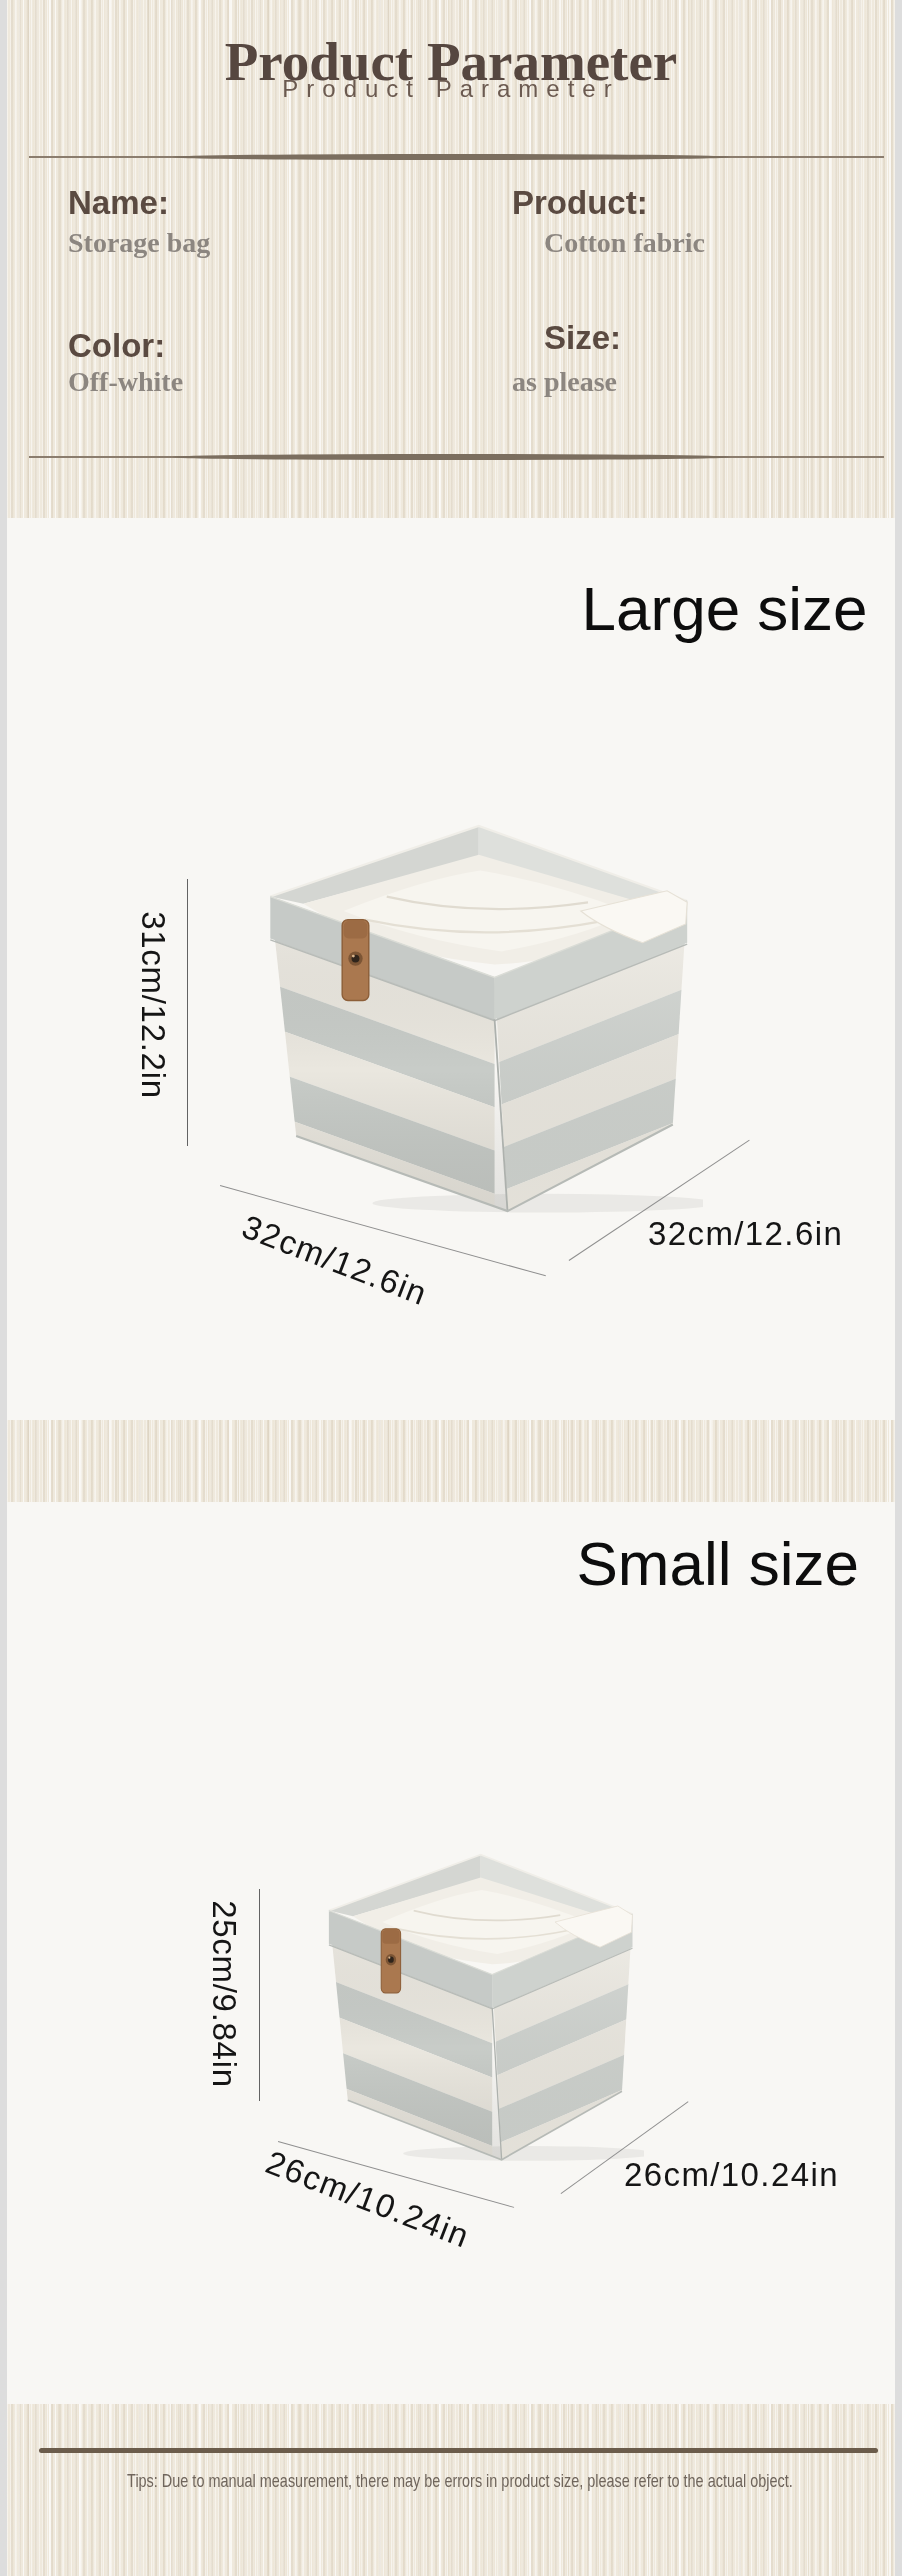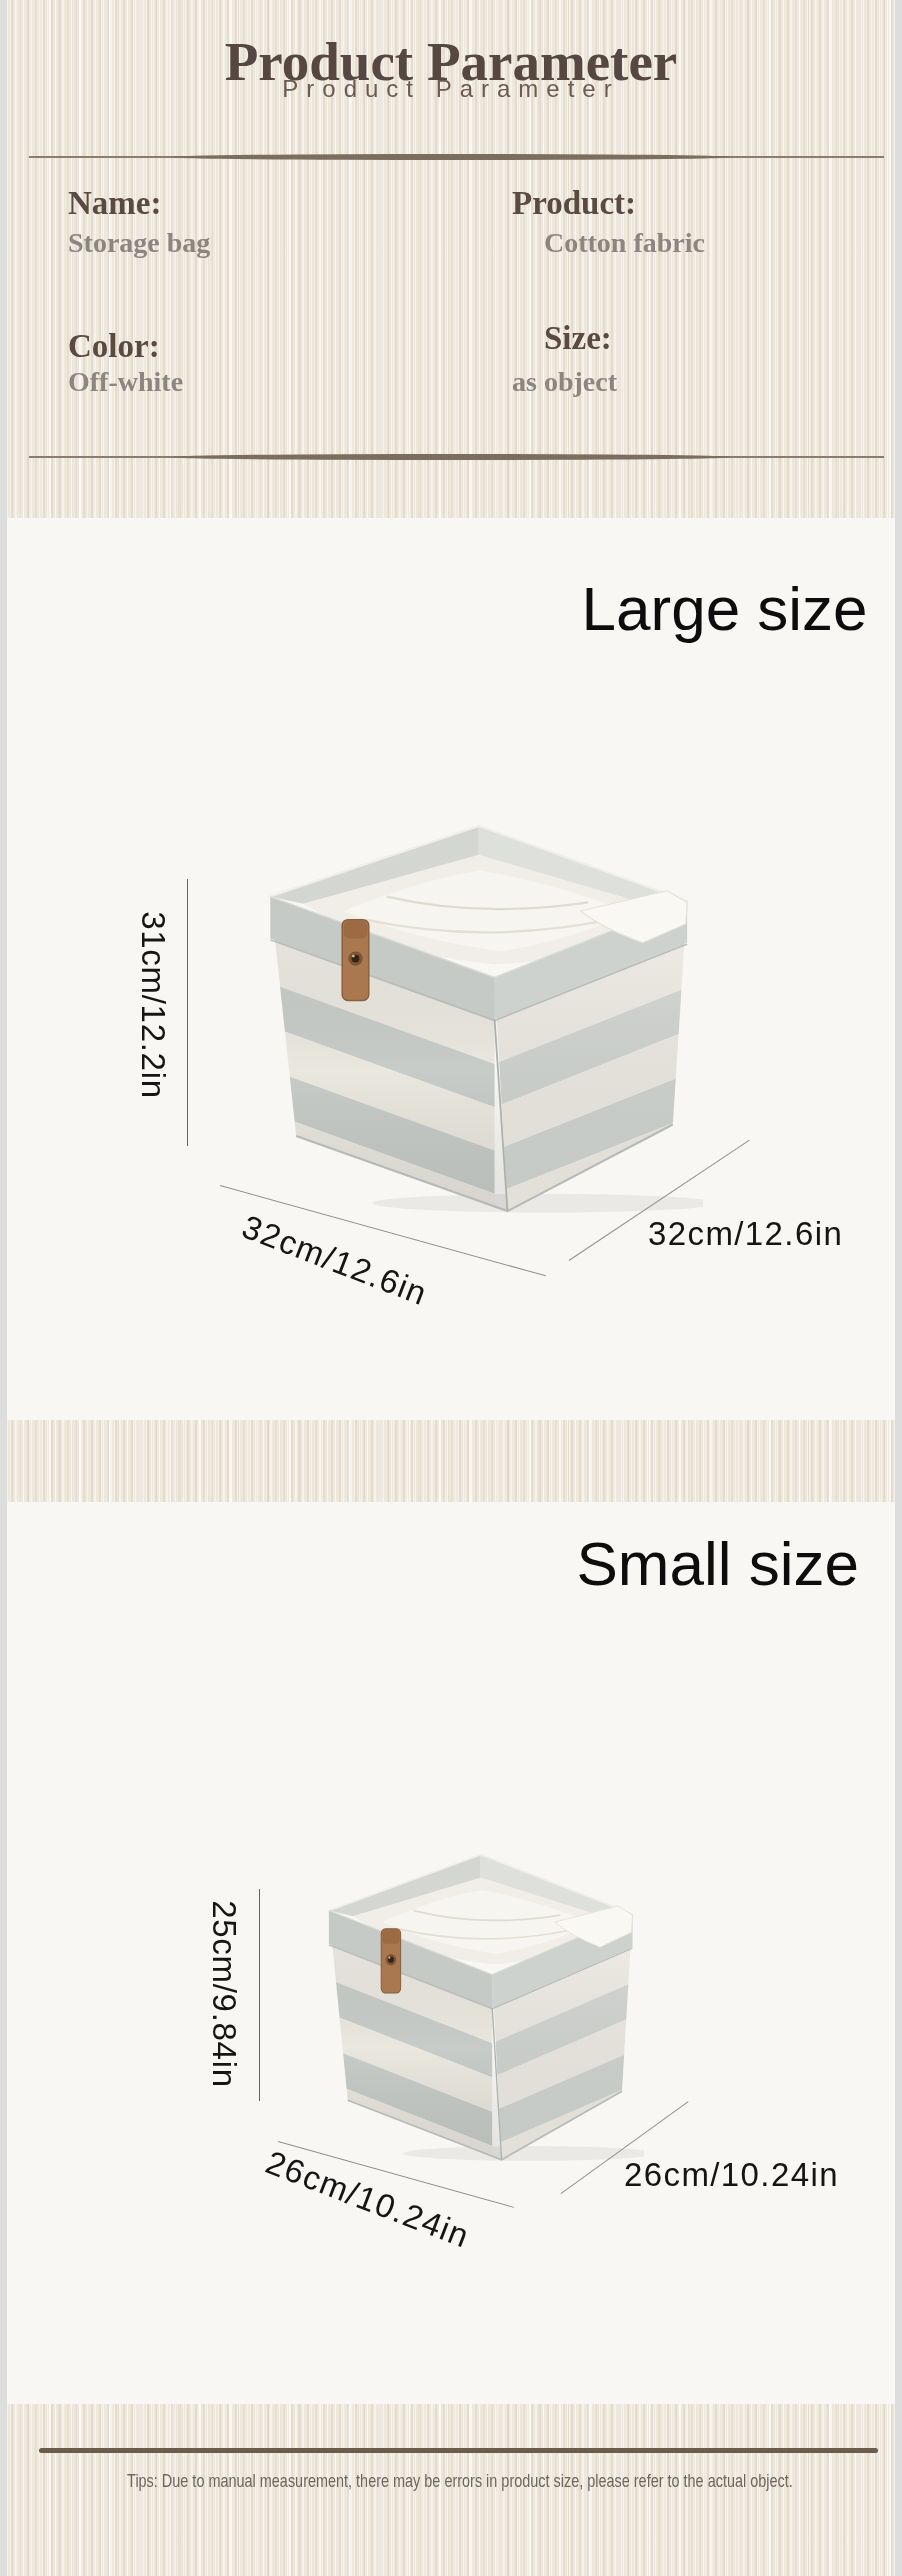--- a/index.html
+++ b/index.html
@@ -28,21 +28,21 @@
     position:absolute;top:75px;left:0;right:0;text-align:center;
     font-size:24px;font-weight:300;color:#6b5a50;letter-spacing:8px;
   }
   .divider{position:absolute;left:0;width:100%;height:10px;}
   .divider-top{top:152px;}
   .divider-mid{top:452px;}
   .divider .dline{position:absolute;left:21.7px;width:855px;top:4.3px;height:1.4px;background:#8b7d6e;}
   .divider .dlens{position:absolute;left:166px;width:557px;top:2.2px;height:5.8px;background:#7b6e5f;border-radius:50%;}
 
   .param-label{
-    position:absolute;font-family:Liberation Serif, serif;font-weight:bold;
+    position:absolute;font-family:Liberation Sans, sans-serif;font-weight:bold;
     font-size:33px;line-height:1.1;color:#5a4a41;white-space:nowrap;
   }
   .param-value{
     position:absolute;font-family:"Liberation Serif",serif;font-weight:bold;
     font-size:28px;line-height:1.1;color:#8c8680;white-space:nowrap;
   }
 
   .size-title{
     position:absolute;font-size:62px;line-height:1;color:#0d0d0d;
     font-weight:400;white-space:nowrap;
@@ -83,21 +83,21 @@
     <span class="dlens"></span>
   </div>
 
   <div class="param-label" style="left:61px;top:185px;">Name:</div>
   <div class="param-value" style="left:61px;top:228px;">Storage bag</div>
   <div class="param-label" style="left:505px;top:185px;">Product:</div>
   <div class="param-value" style="left:510px;top:228px;padding-left:27px;">Cotton fabric</div>
   <div class="param-label" style="left:61px;top:328px;">Color:</div>
   <div class="param-value" style="left:61px;top:367px;">Off-white</div>
   <div class="param-label" style="left:505px;top:320px;margin-left:32px;">Size:</div>
-  <div class="param-value" style="left:505px;top:367px;">as object</div>
+  <div class="param-value" style="left:505px;top:367px;">as please</div>
 
   <div class="divider divider-mid">
     <span class="dline"></span>
     <span class="dlens"></span>
   </div>
 
   <div class="size-title size-title-large">Large size</div>
 
   <svg class="boxsvg boxsvg-large" viewBox="0 0 640 560" preserveAspectRatio="none" role="img">
     <defs>

